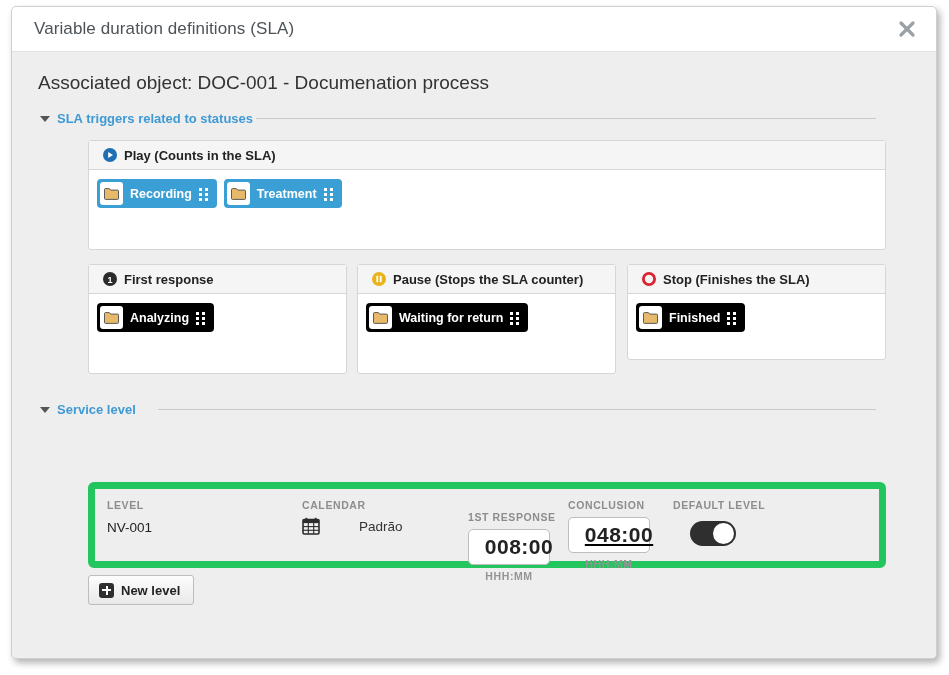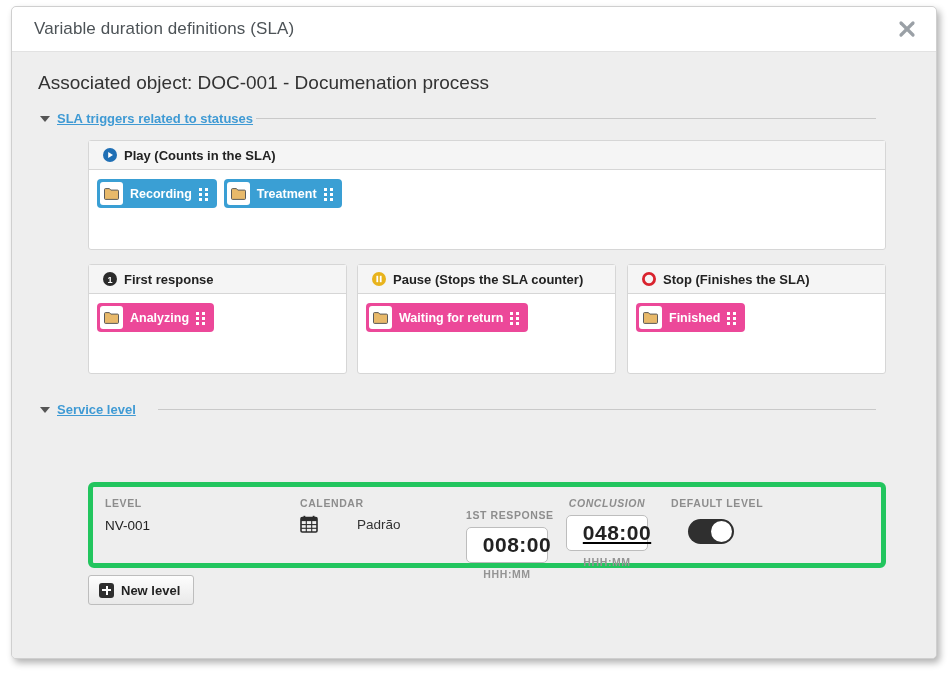--- a/index.html
+++ b/index.html
@@ -82,21 +82,20 @@
     border-left: 5px solid transparent;
     border-right: 5px solid transparent;
     border-top: 6px solid #555;
     margin-top: 2px;
     cursor: pointer;
   }
   .section-head .sec-label {
     font-size: 13px;
     font-weight: bold;
     color: #3f9ad4;
-    text-decoration: underline;
     cursor: pointer;
     white-space: nowrap;
   }
   .section-rule {
     position: absolute;
     height: 1px;
     background: #c9c9c9;
   }
 
   
@@ -138,21 +137,21 @@
     display: inline-flex;
     align-items: center;
     height: 29px;
     border-radius: 4px;
     padding: 0 9px 0 3px;
     gap: 7px;
     cursor: move;
     box-sizing: border-box;
   }
   .tag.light { background: #3a9fd4; }
-  .tag.dark  { background: #ec4899; }
+  .tag.dark  { background: #000000; }
   .tag-icon {
     width: 23px;
     height: 23px;
     background: #ffffff;
     border-radius: 3px;
     display: flex;
     align-items: center;
     justify-content: center;
     flex: 0 0 auto;
   }
@@ -178,21 +177,21 @@
     background: #ffffff;
   }
 
   
   .sl-box {
     position: absolute;
     left: 76px;
     top: 430px;
     width: 798px;
     height: 86px;
-    border: 5px solid #22c55e;
+    border: 7px solid #22c55e;
     border-radius: 6px;
     background: #eeeeee;
     box-sizing: border-box;
   }
   .sl-col { position: absolute; top: 0; }
   .sl-head {
     font-size: 10.5px;
     font-weight: bold;
     color: #8d8d8d;
     letter-spacing: 0.6px;
@@ -408,21 +407,21 @@
               <i></i>
               <i></i>
               <i></i>
               <i></i>
               <i></i>
             </span>
         </div>
       </div>
     </div>
 
-    <div class="panel" style="left:615px; top:212px; width:259px; height:110px;">
+    <div class="panel" style="left:615px; top:212px; width:259px; height:96px;">
       <div class="panel-header">
         <svg class="ic" width="14" height="14" viewBox="0 0 14 14" aria-hidden="true">
           <circle cx="7" cy="7" r="5.6" fill="none" stroke="#d9232e" stroke-width="2.8"></circle>
         </svg>
         <span class="ph-label">Stop (Finishes the SLA)</span>
       </div>
       <div class="panel-body">
         <div class="tag dark">
           <span class="tag-icon">
             <svg width="15" height="12" viewBox="0 0 15 12" aria-hidden="true">
@@ -474,21 +473,21 @@
 
       <div class="sl-col" style="left:373px; top:10px;">
         <div class="sl-head" style="text-align:center; width:82px;margin-top:12px;">1ST RESPONSE</div>
         <div class="time-field" style="margin-top:6px;">
           <span>008:00</span>
         </div>
         <div class="time-hint" style="margin-top:5px;">HHH:MM</div>
       </div>
 
       <div class="sl-col" style="left:473px; top:10px;">
-        <div class="sl-head" style="text-align:center; width:82px;font-style:italic;">CONCLUSION</div>
+        <div class="sl-head" style="width:82px;">CONCLUSION</div>
         <div class="time-field" style="margin-top:6px;text-decoration:underline;">
           <span>048:00</span>
         </div>
         <div class="time-hint" style="margin-top:5px;">HHH:MM</div>
       </div>
 
       <div class="sl-col" style="left:578px; top:10px;">
         <div class="sl-head">DEFAULT LEVEL</div>
         <div class="toggle" style="margin-top:10px; margin-left:17px;">
           <span class="knob"></span>

